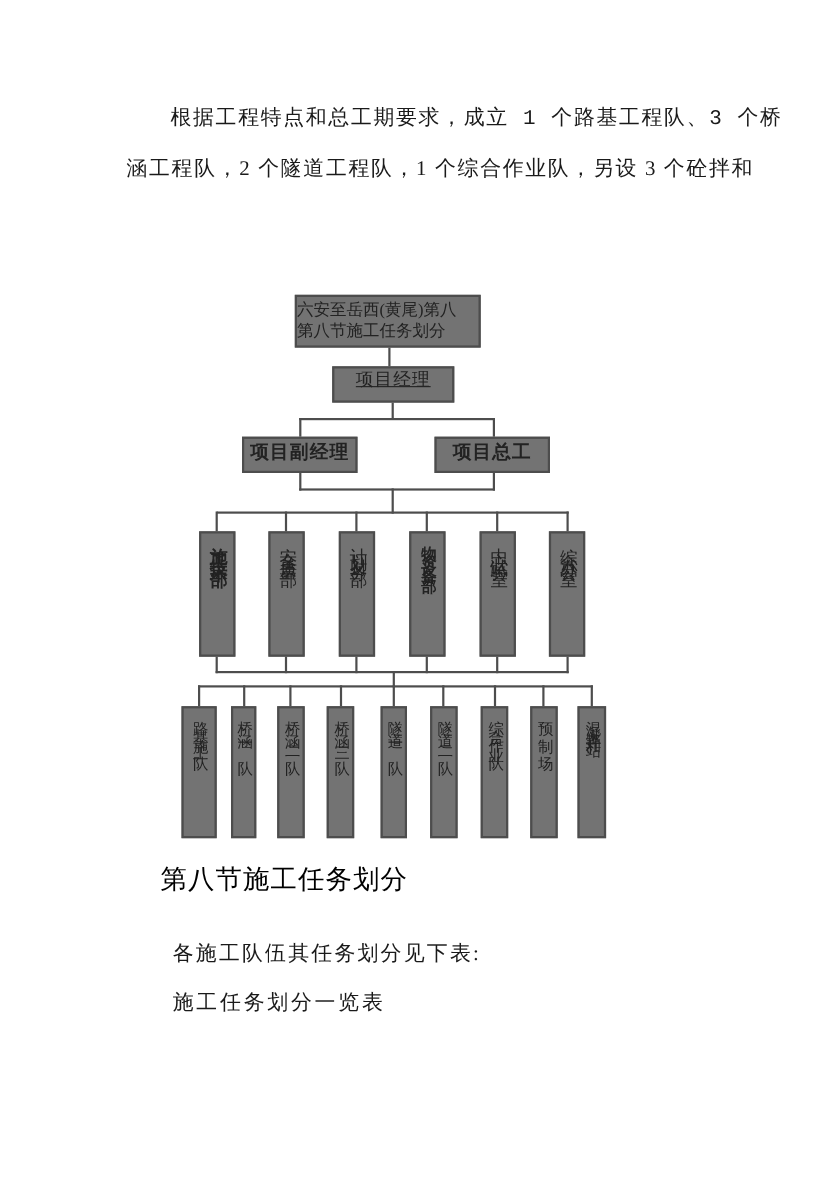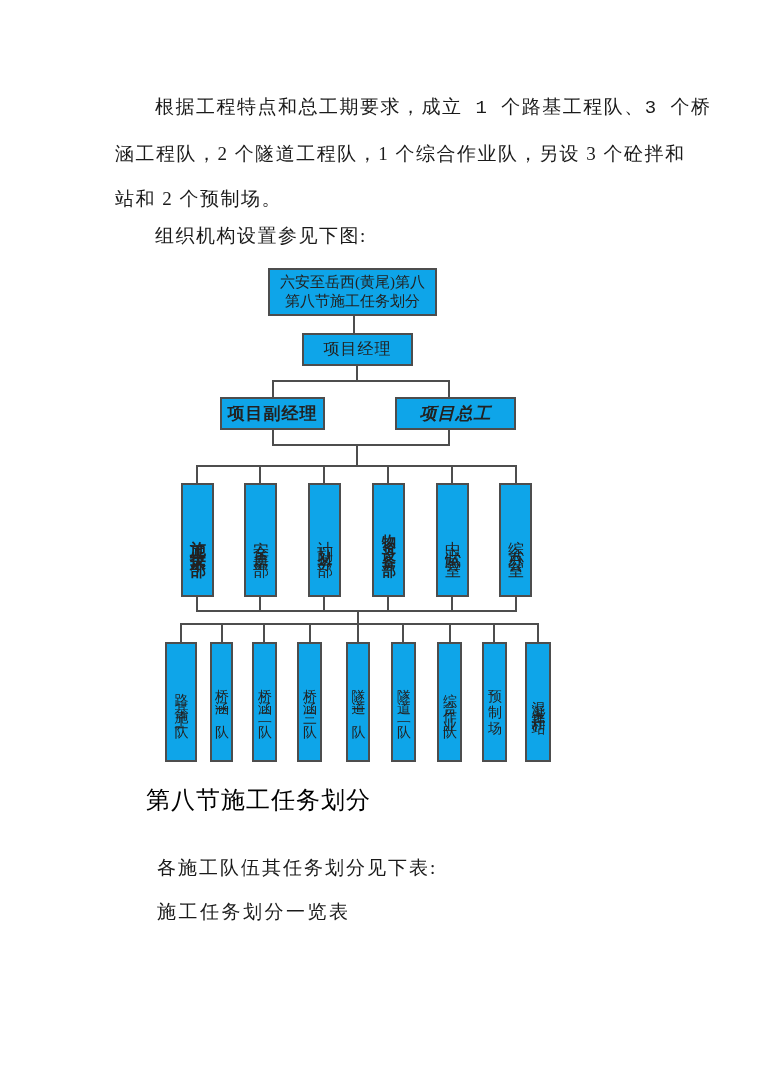--- a/index.html
+++ b/index.html
@@ -75,23 +75,23 @@
     width: 761px;
     text-align: center;
     font-size: 12px;
     color: #333;
   }
   
   .chart { position: absolute; left: 0; top: 0; width: 761px; height: 780px; }
   .node {
     position: absolute;
     border: 2px solid #4d4d4d;
-    background: #0ea5e9;
+    background: #737373;
     display: flex;
-    align-items: center;
+    align-items: flex-start;
     justify-content: center;
     color: #222;
   }
   .node.hnode { font-size: 16px; letter-spacing: 1px; white-space: nowrap; }
   .node.root { flex-direction: column; font-size: 15px; line-height: 19px; letter-spacing: 0; }
   .node.bold { font-weight: bold; font-size: 17px; }
   .vtext {
     writing-mode: vertical-rl;
     text-orientation: upright;
     white-space: nowrap;
@@ -106,41 +106,39 @@
   .cline { position: absolute; background: #4d4d4d; }
 </style>
 </head>
 <body>
 
 <div class="page">
 
   <div class="para">
     <div class="pline indent">根据工程特点和总工期要求，成立 1 个路基工程队、3 个桥</div>
     <div class="pline">涵工程队，2 个隧道工程队，1 个综合作业队，另设 3 个砼拌和</div>
-    <div class="pline">站和 2 个预制场。</div>
   </div>
 
-  <div class="caption">组织机构设置参见下图:</div>
 
   <div class="chart">
 
     <div class="node root" style="left:268px;top:268px;width:169px;height:48px;">
       <div>六安至岳西(黄尾)第八</div>
       <div>第八节施工任务划分</div>
     </div>
 
-    <div class="node hnode" style="left:302px;top:333px;width:111px;height:33px;">
+    <div class="node hnode" style="left:302px;top:333px;width:111px;height:33px;text-decoration:underline;">
       <span>项目经理</span>
     </div>
 
     <div class="node hnode bold" style="left:220px;top:397px;width:105px;height:33px;">
       <span>项目副经理</span>
     </div>
 
-    <div class="node hnode bold" style="left:395px;top:397px;width:121px;height:33px;font-style:italic;">
+    <div class="node hnode bold" style="left:395px;top:397px;width:105px;height:33px;">
       <span>项目总工</span>
     </div>
 
     <div class="node dept bold-lg" style="left:181px;top:483px;width:33px;height:114px;">
       <span class="vtext">施工技术部</span>
     </div>
     <div class="node dept" style="left:244px;top:483px;width:33px;height:114px;">
       <span class="vtext">安全质量部</span>
     </div>
     <div class="node dept" style="left:308px;top:483px;width:33px;height:114px;">

